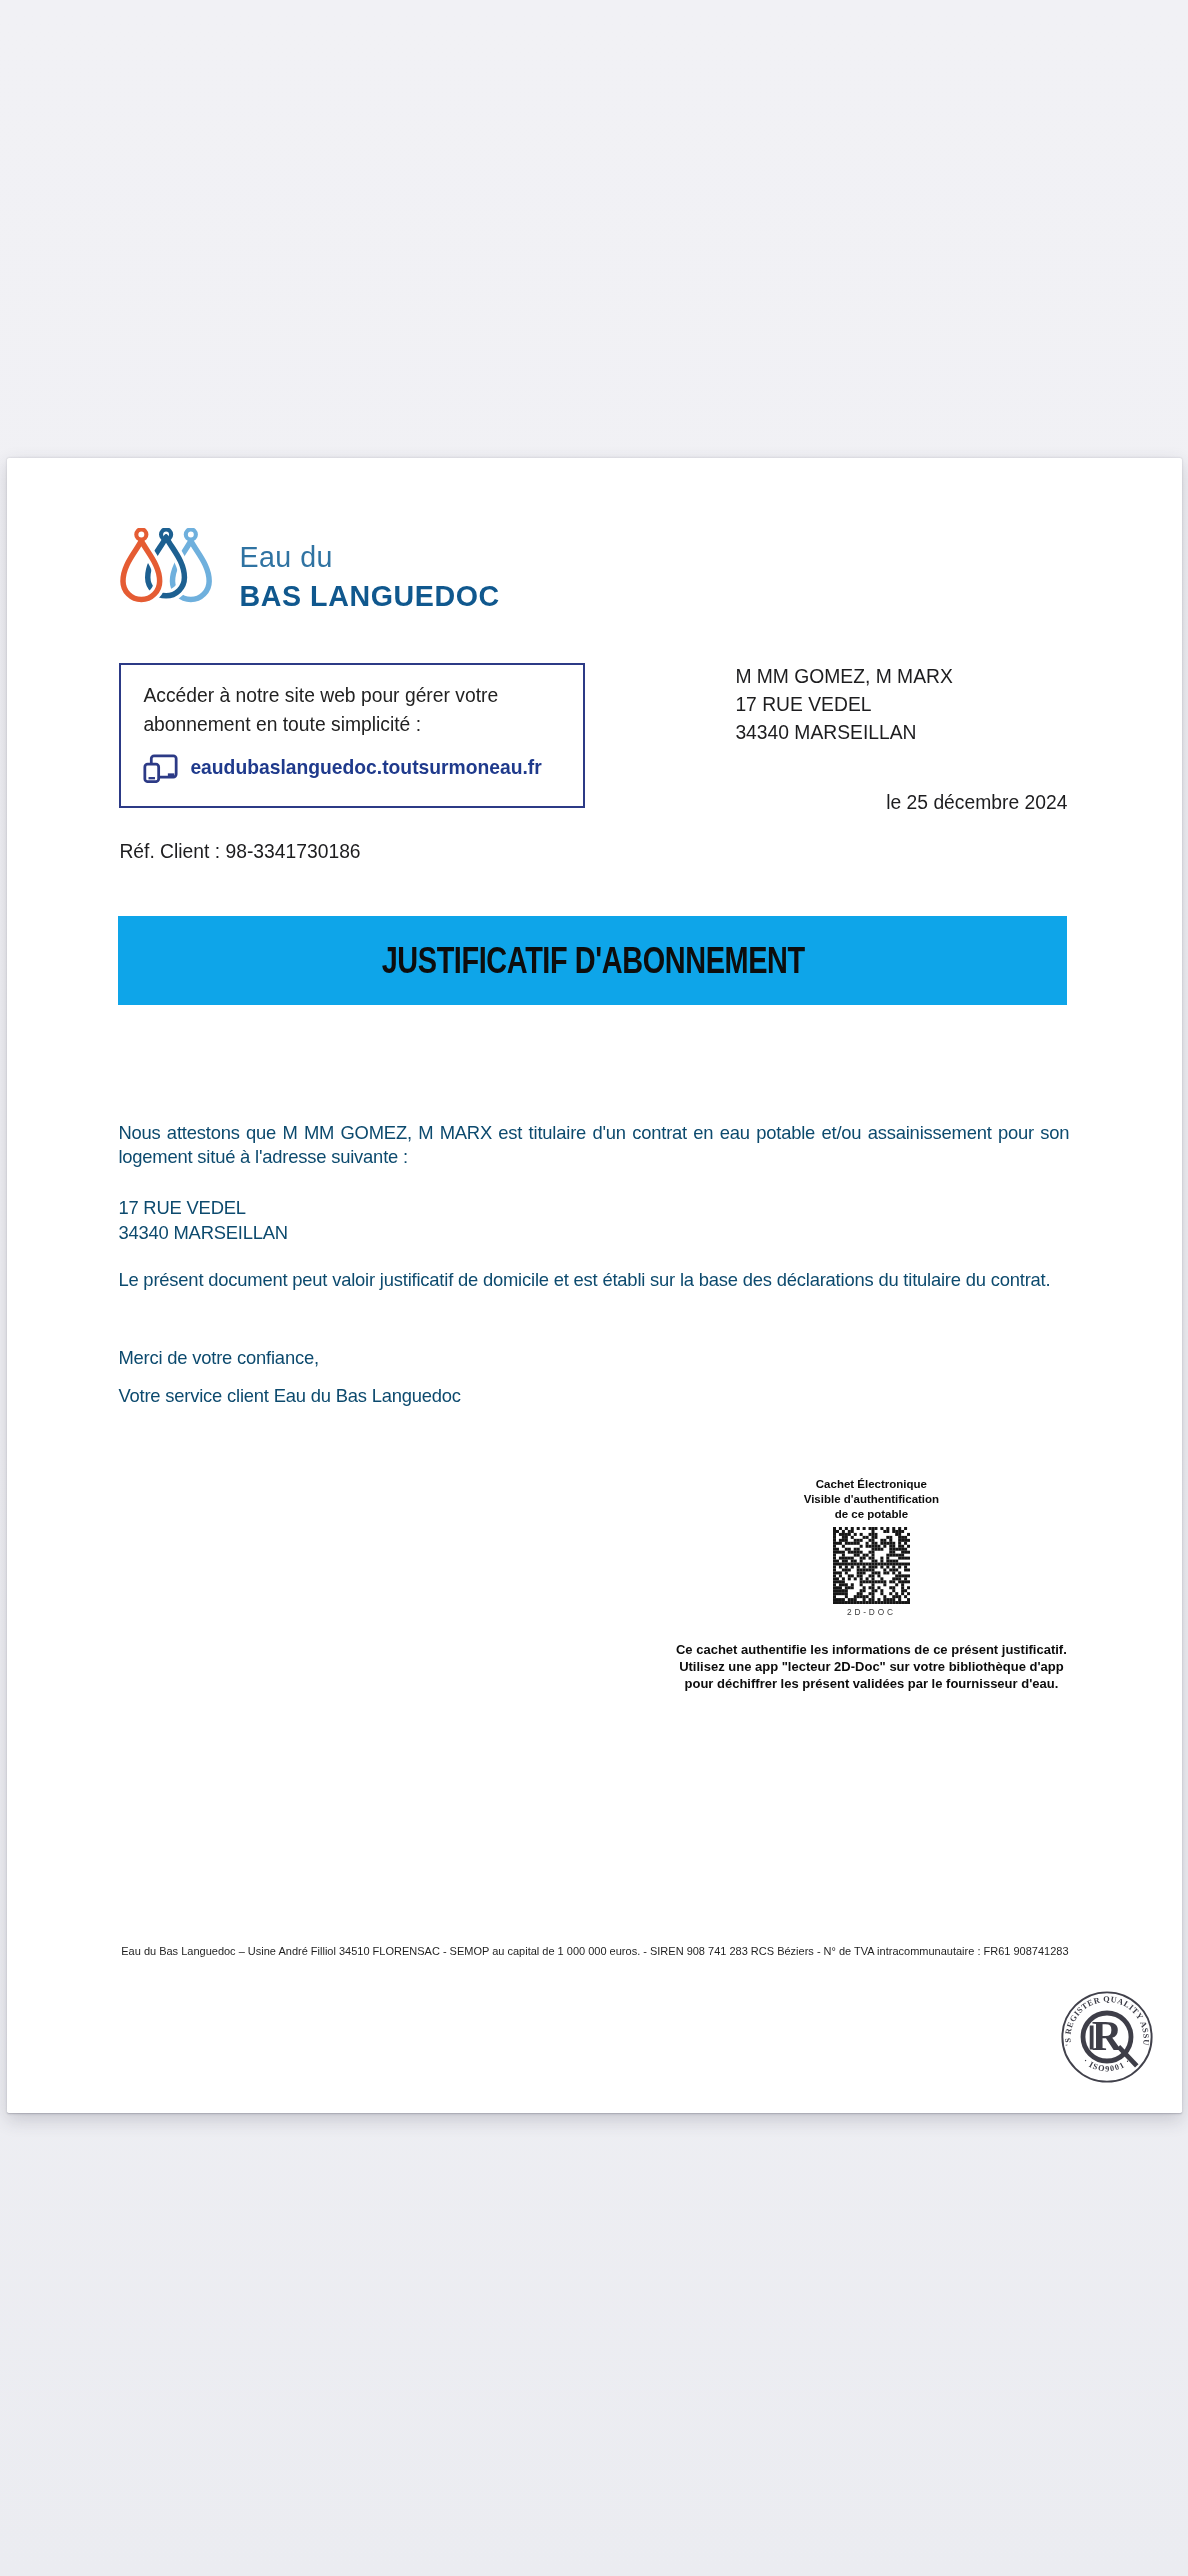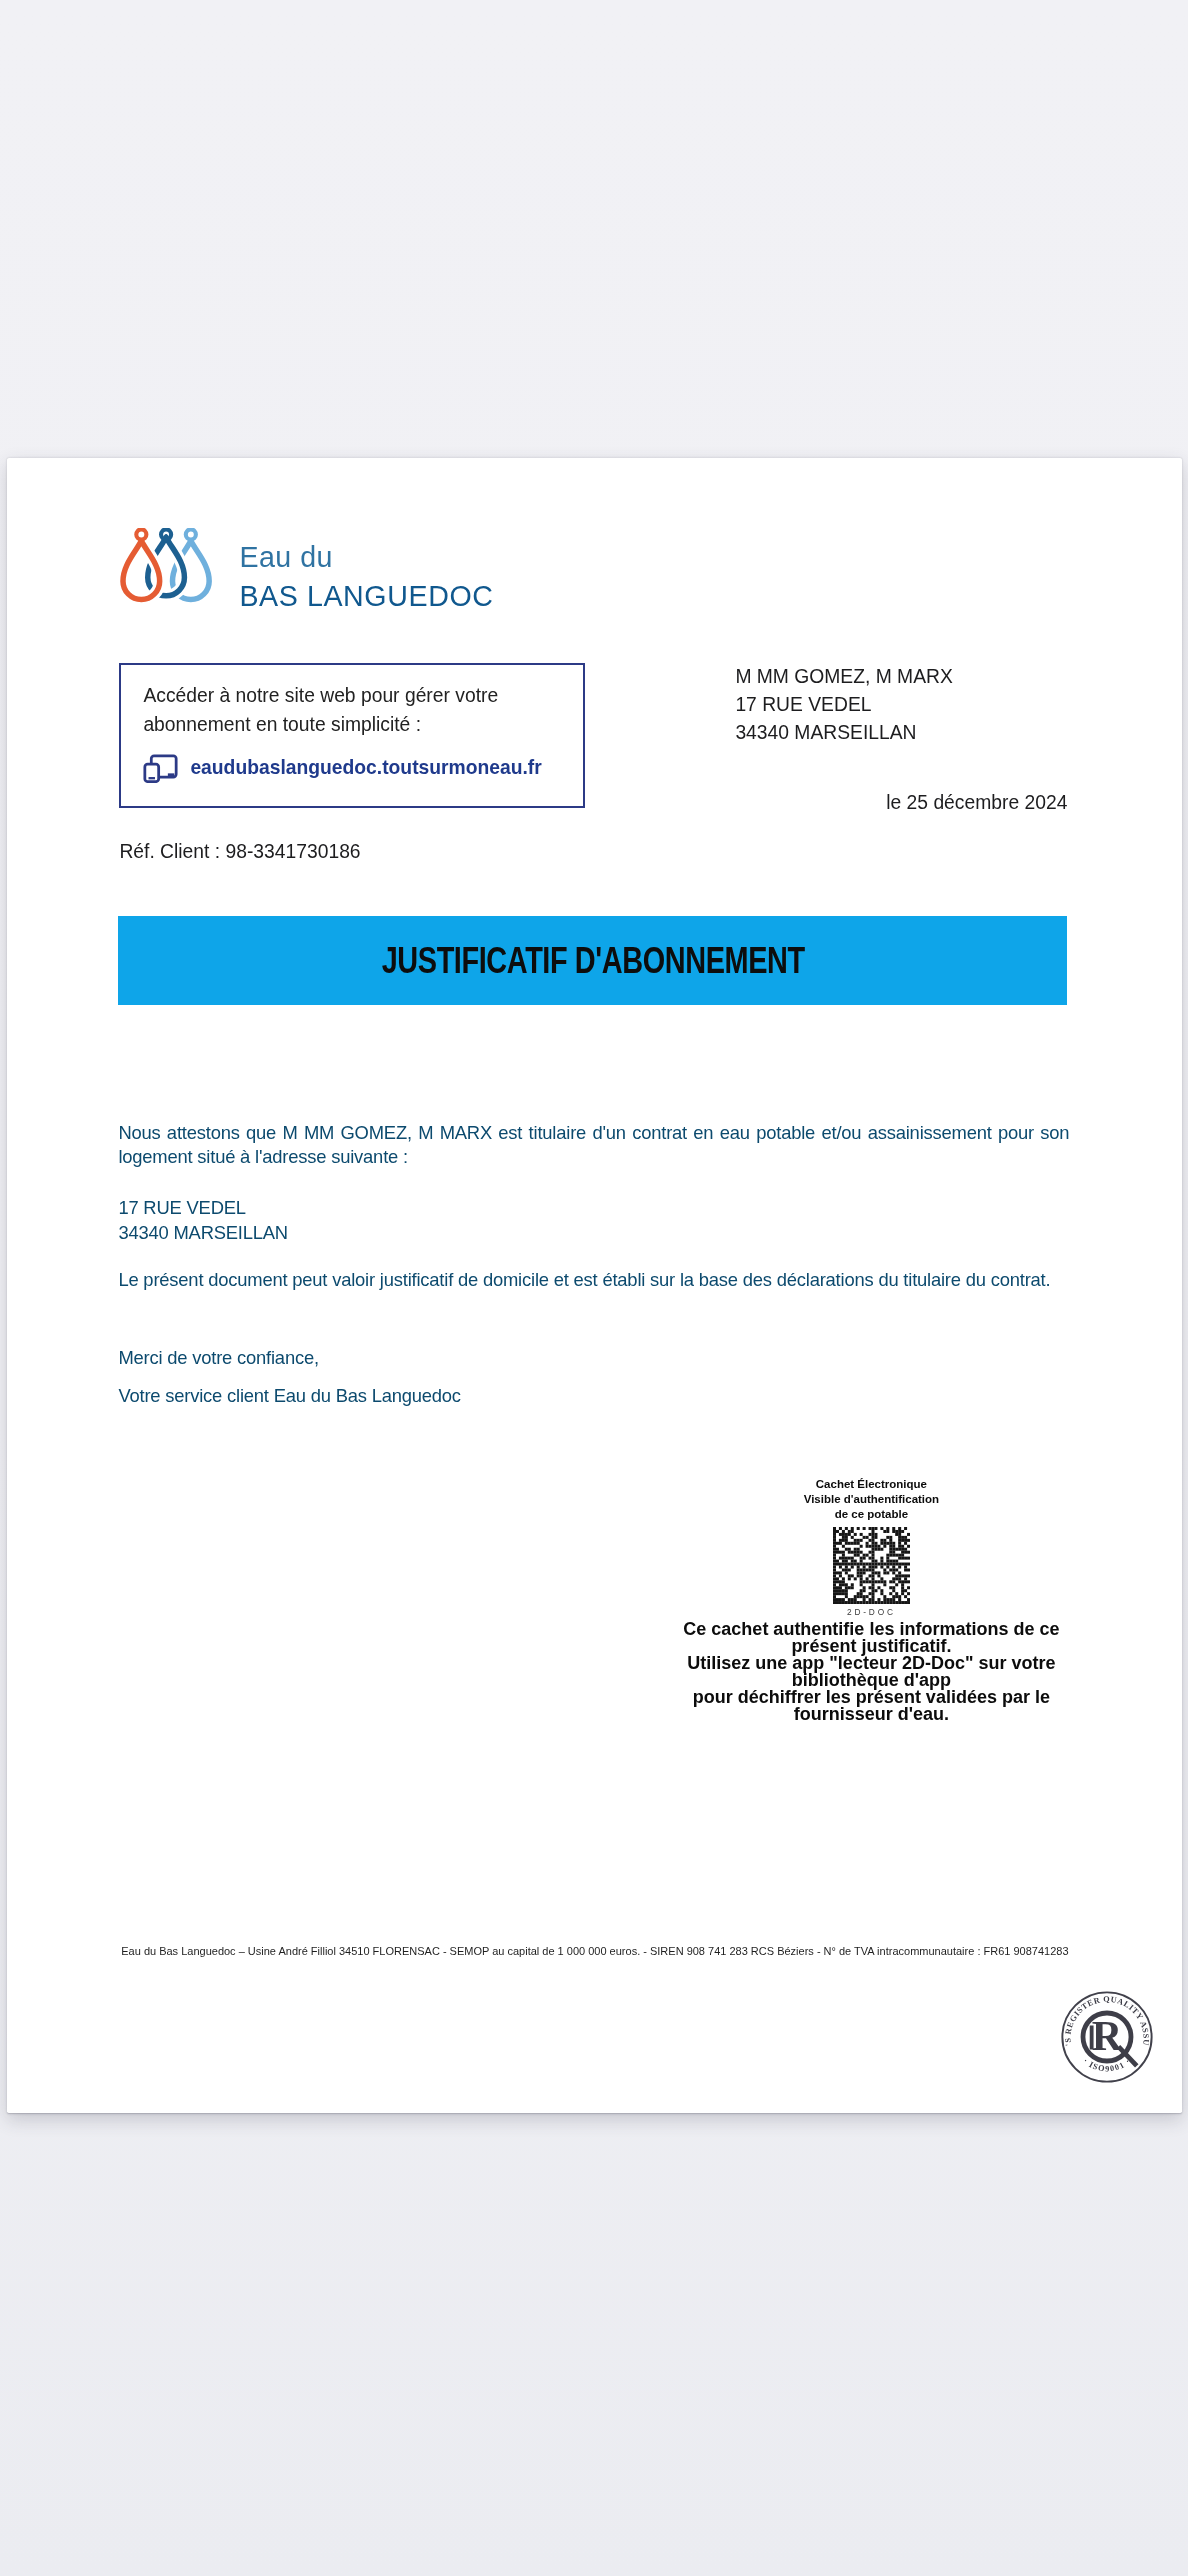--- a/index.html
+++ b/index.html
@@ -13,21 +13,21 @@
     position:absolute; left:7.4px; top:458px; width:1175px; height:1655px;
     background:#ffffff; border-radius:1.8px;
     box-shadow:0 0.9px 1.8px rgba(50,50,70,.28), 0 6.4px 18.4px rgba(50,50,70,.20);
   }
   .page > * { position:absolute; }
 
   
   .logo { left:112px; top:70px; display:flex; gap:24px; align-items:center; }
   .logo-text { padding-top:9.2px; line-height:1; }
   .logo-line1 { font-size:28.6px; color:#2f73a2; letter-spacing:0.5px; }
-  .logo-line2 { font-size:28.6px; font-weight:normal; color:#10588e; letter-spacing:0.6px; margin-top:10px; }
+  .logo-line2 { font-size:28.6px; font-weight:bold; color:#10588e; letter-spacing:0.6px; margin-top:10px; }
 
   
   .webbox {
     left:112px; top:205px; width:466px; height:145px;
     border:2.8px solid #2c3a86; padding:15.7px 22px 0 22px;
   }
   .webbox-line { font-size:19.3px; color:#222; line-height:29.5px; }
   .webbox-url-row { display:flex; align-items:center; gap:12px; margin-top:14px; }
   .webbox-url { font-size:19.3px; font-weight:bold; color:#1f3a8c; }
 
@@ -52,21 +52,21 @@
   .addr2 { top:737px; line-height:25px; }
   .p2 { top:810px; }
   .p3 { top:872px;margin-top:16px; }
   .p4 { top:926px; }
 
   
   .cachet { left:666px; top:1019px; width:396px; text-align:center; color:#0c0c0c; }
   .cachet-head { font-size:11.5px; font-weight:bold; line-height:15px; }
   .dm-wrap { margin-top:4.6px; }
   .dm-label { font-size:8.3px; letter-spacing:2.8px; color:#3a3a3a; margin-top:0.9px; }
-  .cachet-note { margin-top:4px; font-size:18px; font-weight:bold; line-height:17px; }
+  .cachet-note { margin-top:24px; font-size:13px; font-weight:bold; line-height:17px; }
 
   
   .footerline { left:51px; top:1487px; width:1073px; text-align:center; font-size:11px; color:#1f1f1f; }
 
   .seal { left:1052px; top:1531px; }
   .seal text { fill:#3e3e48; }
 </style>
 </head>
 <body>
 

